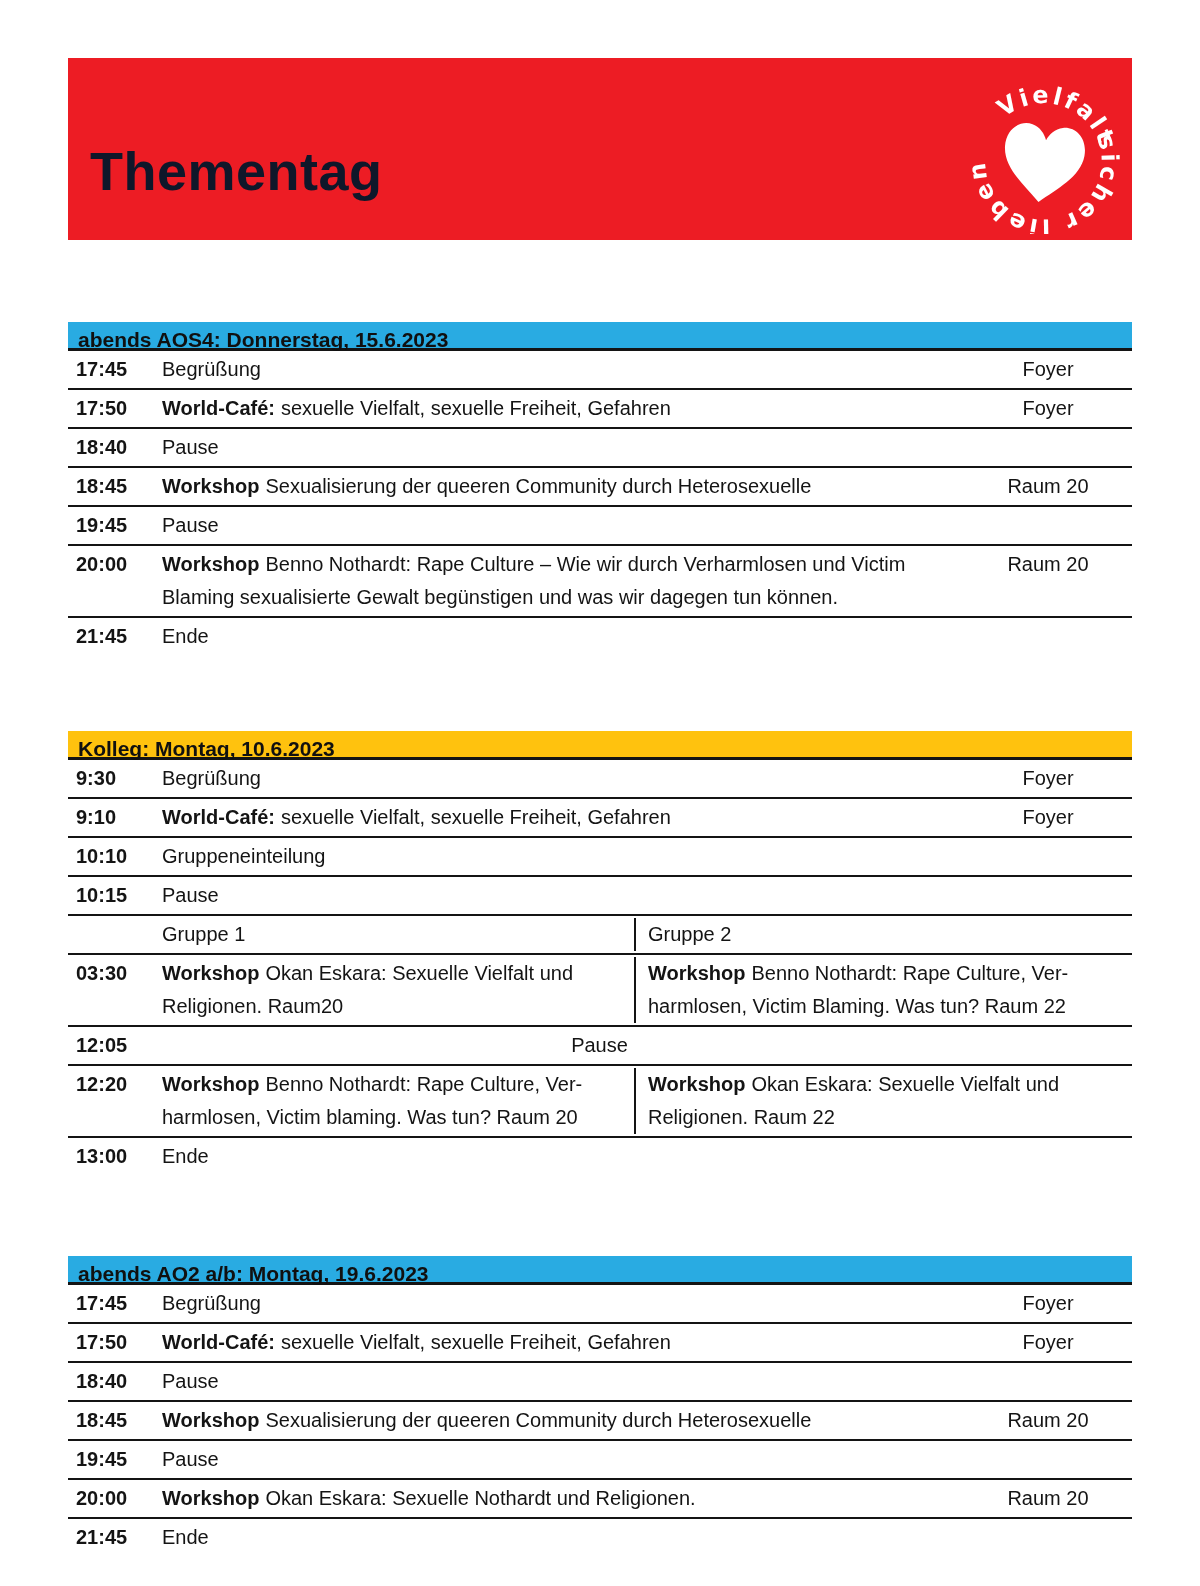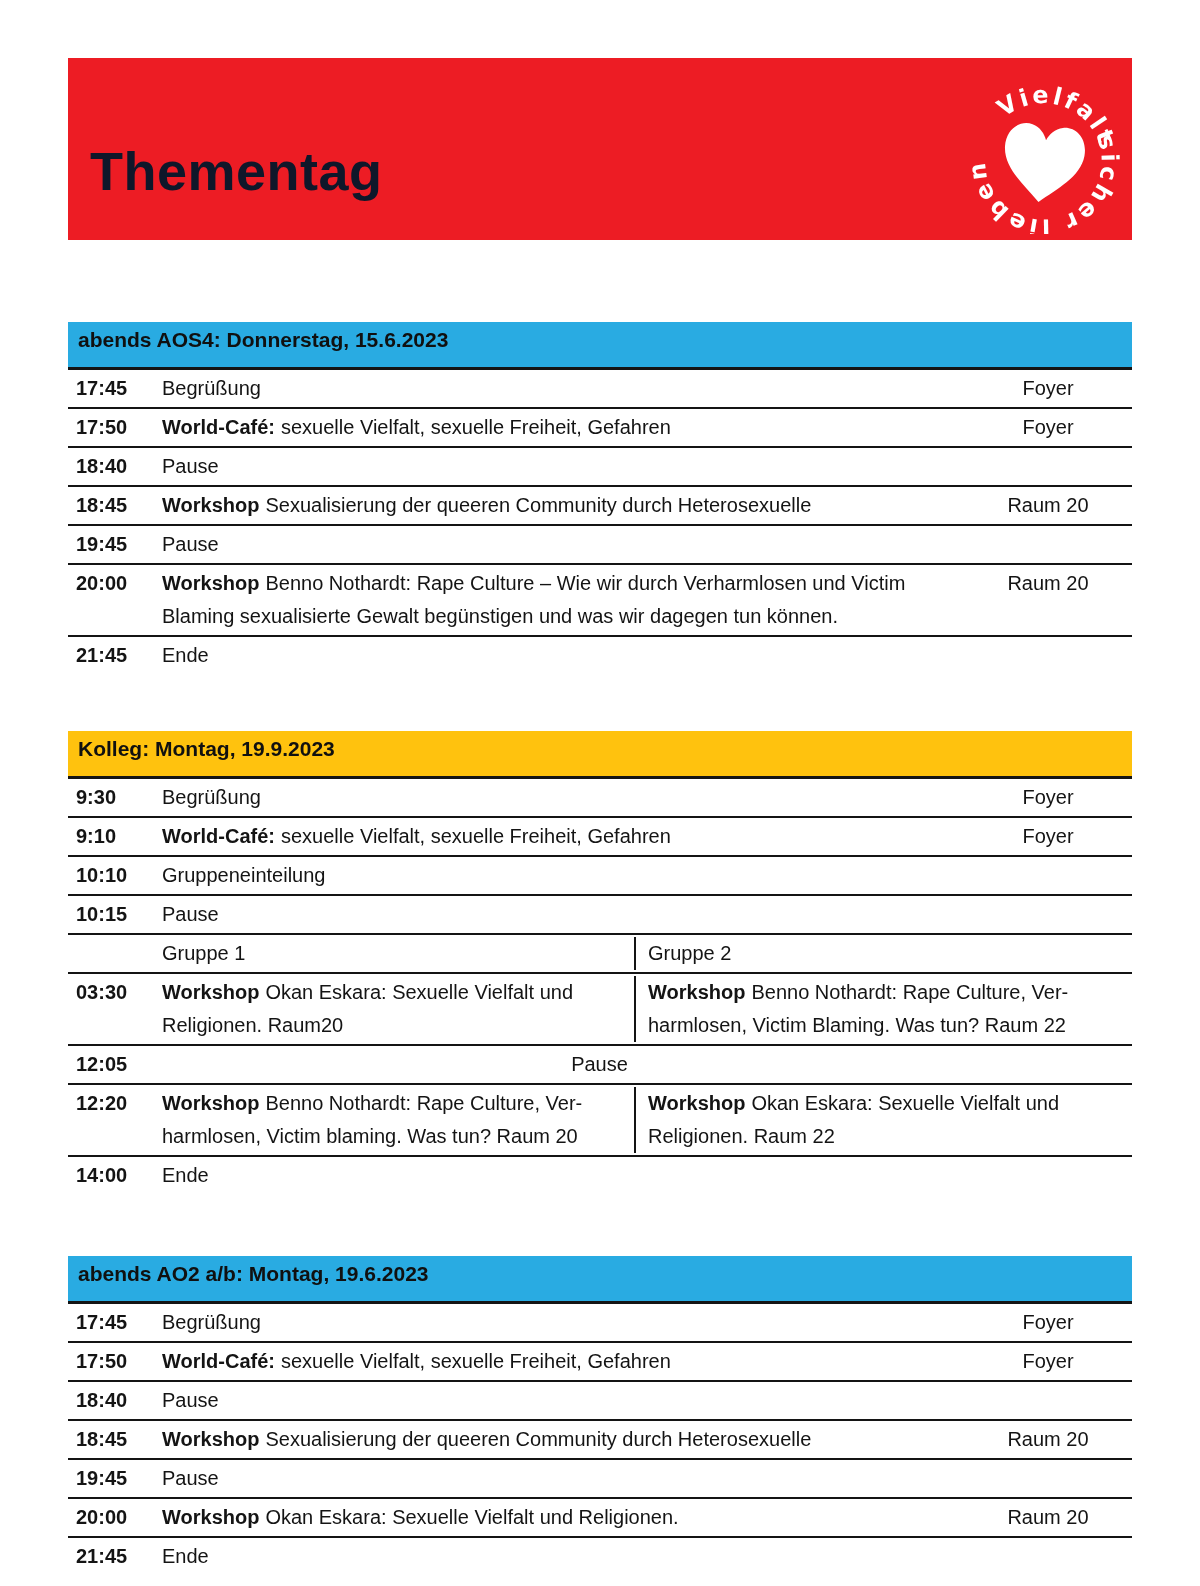--- a/index.html
+++ b/index.html
@@ -17,21 +17,21 @@
   }
   .logo { position:absolute; right:4px; top:8px; width:168px; height:168px; }
   .logo text {
     fill:#fff; font-family:"DejaVu Sans", sans-serif; font-size:24px;
     font-weight:600; letter-spacing:3px;
   }
 
   
   .sched { position:absolute; left:68px; width:1064px; font-size:20px; }
   .hdr {
-    height:48px; line-height:36px; padding-left:10px; font-weight:bold;
+    height:29px; line-height:36px; padding-left:10px; font-weight:bold;
     font-size:21px; color:#101010; border-bottom:3px solid #141414;
   }
   .row {
     display:flex; align-items:flex-start; border-top:2px solid #141414;
     padding:2px 0; min-height:37px; line-height:33px;
   }
   .hdr + .row { border-top:0; }
   .t { flex:0 0 94px; padding-left:8px; font-weight:bold; }
   .ev { flex:1 1 auto; padding-right:20px; }
   .ev b:not(:empty) { margin-right:0.30em; }
@@ -95,21 +95,21 @@
     </div>
     <div class="row">
       <span class="t">21:45</span>
       <span class="ev"><b></b><span>Ende</span></span>
       <span class="loc"></span>
     </div>
   </section>
 
   <section class="sched" style="top:731px">
     <div class="hdr" style="background: rgb(255, 194, 14);">
-      <span>Kolleg: Montag, 19.9.2023</span>
+      <span>Kolleg: Montag, 10.6.2023</span>
     </div>
     <div class="row">
       <span class="t">9:30</span>
       <span class="ev"><b></b><span>Begrüßung</span></span>
       <span class="loc">Foyer</span>
     </div>
     <div class="row">
       <span class="t">9:10</span>
       <span class="ev"><b>World-Café:</b><span>sexuelle Vielfalt, sexuelle Freiheit, Gefahren</span></span>
       <span class="loc">Foyer</span>
@@ -137,21 +137,21 @@
     <div class="row">
       <span class="t">12:05</span>
       <span class="ev center">Pause</span>
     </div>
     <div class="row">
       <span class="t">12:20</span>
       <span class="colL"><b>Workshop</b><span>Benno Nothardt: Rape Culture, Ver-harmlosen, Victim blaming. Was tun? Raum 20</span></span>
       <span class="colR"><b>Workshop</b><span>Okan Eskara: Sexuelle Vielfalt und Religionen. Raum 22</span></span>
     </div>
     <div class="row">
-      <span class="t">14:00</span>
+      <span class="t">13:00</span>
       <span class="ev">Ende</span>
     </div>
   </section>
 
   <section class="sched" style="top:1256px">
     <div class="hdr" style="background: rgb(41, 171, 226);">
       <span>abends AO2 a/b: Montag, 19.6.2023</span>
     </div>
     <div class="row">
       <span class="t">17:45</span>
@@ -173,21 +173,21 @@
       <span class="ev"><b>Workshop</b><span>Sexualisierung der queeren Community durch Heterosexuelle</span></span>
       <span class="loc">Raum 20</span>
     </div>
     <div class="row">
       <span class="t">19:45</span>
       <span class="ev"><b></b><span>Pause</span></span>
       <span class="loc"></span>
     </div>
     <div class="row">
       <span class="t">20:00</span>
-      <span class="ev"><b>Workshop</b><span>Okan Eskara: Sexuelle Vielfalt und Religionen.</span></span>
+      <span class="ev"><b>Workshop</b><span>Okan Eskara: Sexuelle Nothardt und Religionen.</span></span>
       <span class="loc">Raum 20</span>
     </div>
     <div class="row">
       <span class="t">21:45</span>
       <span class="ev"><b></b><span>Ende</span></span>
       <span class="loc"></span>
     </div>
   </section>
 
 </div>

